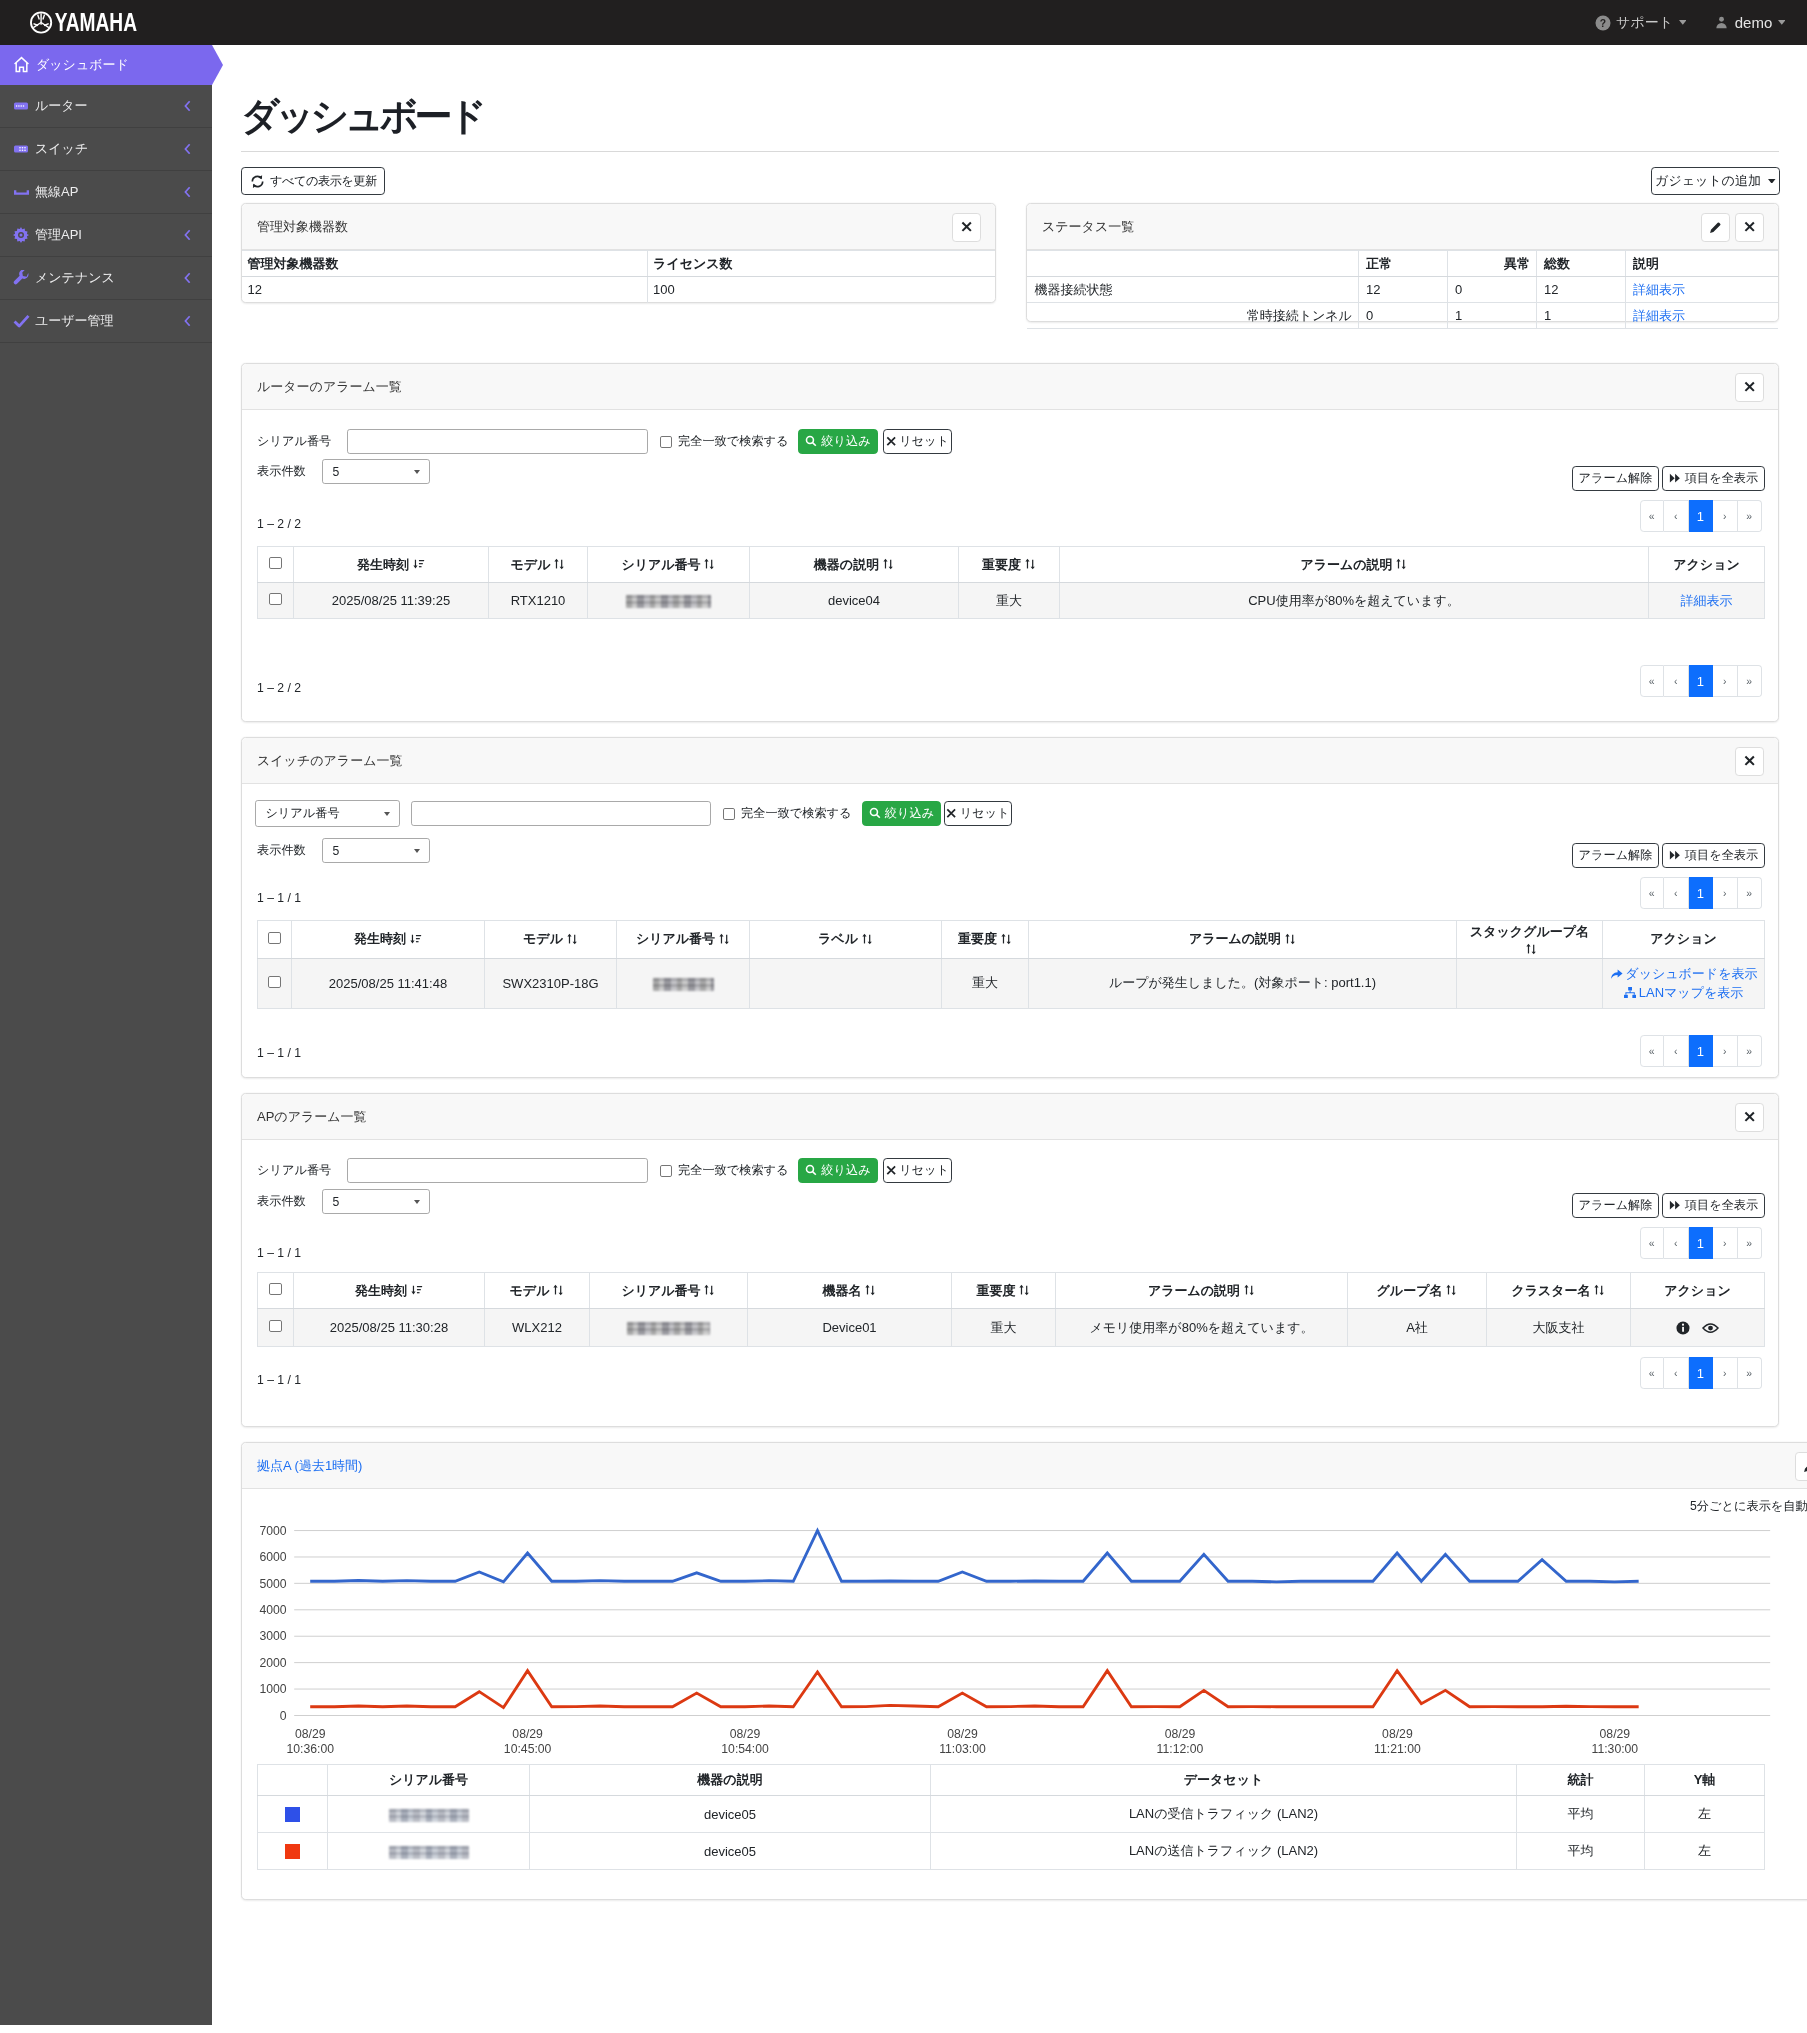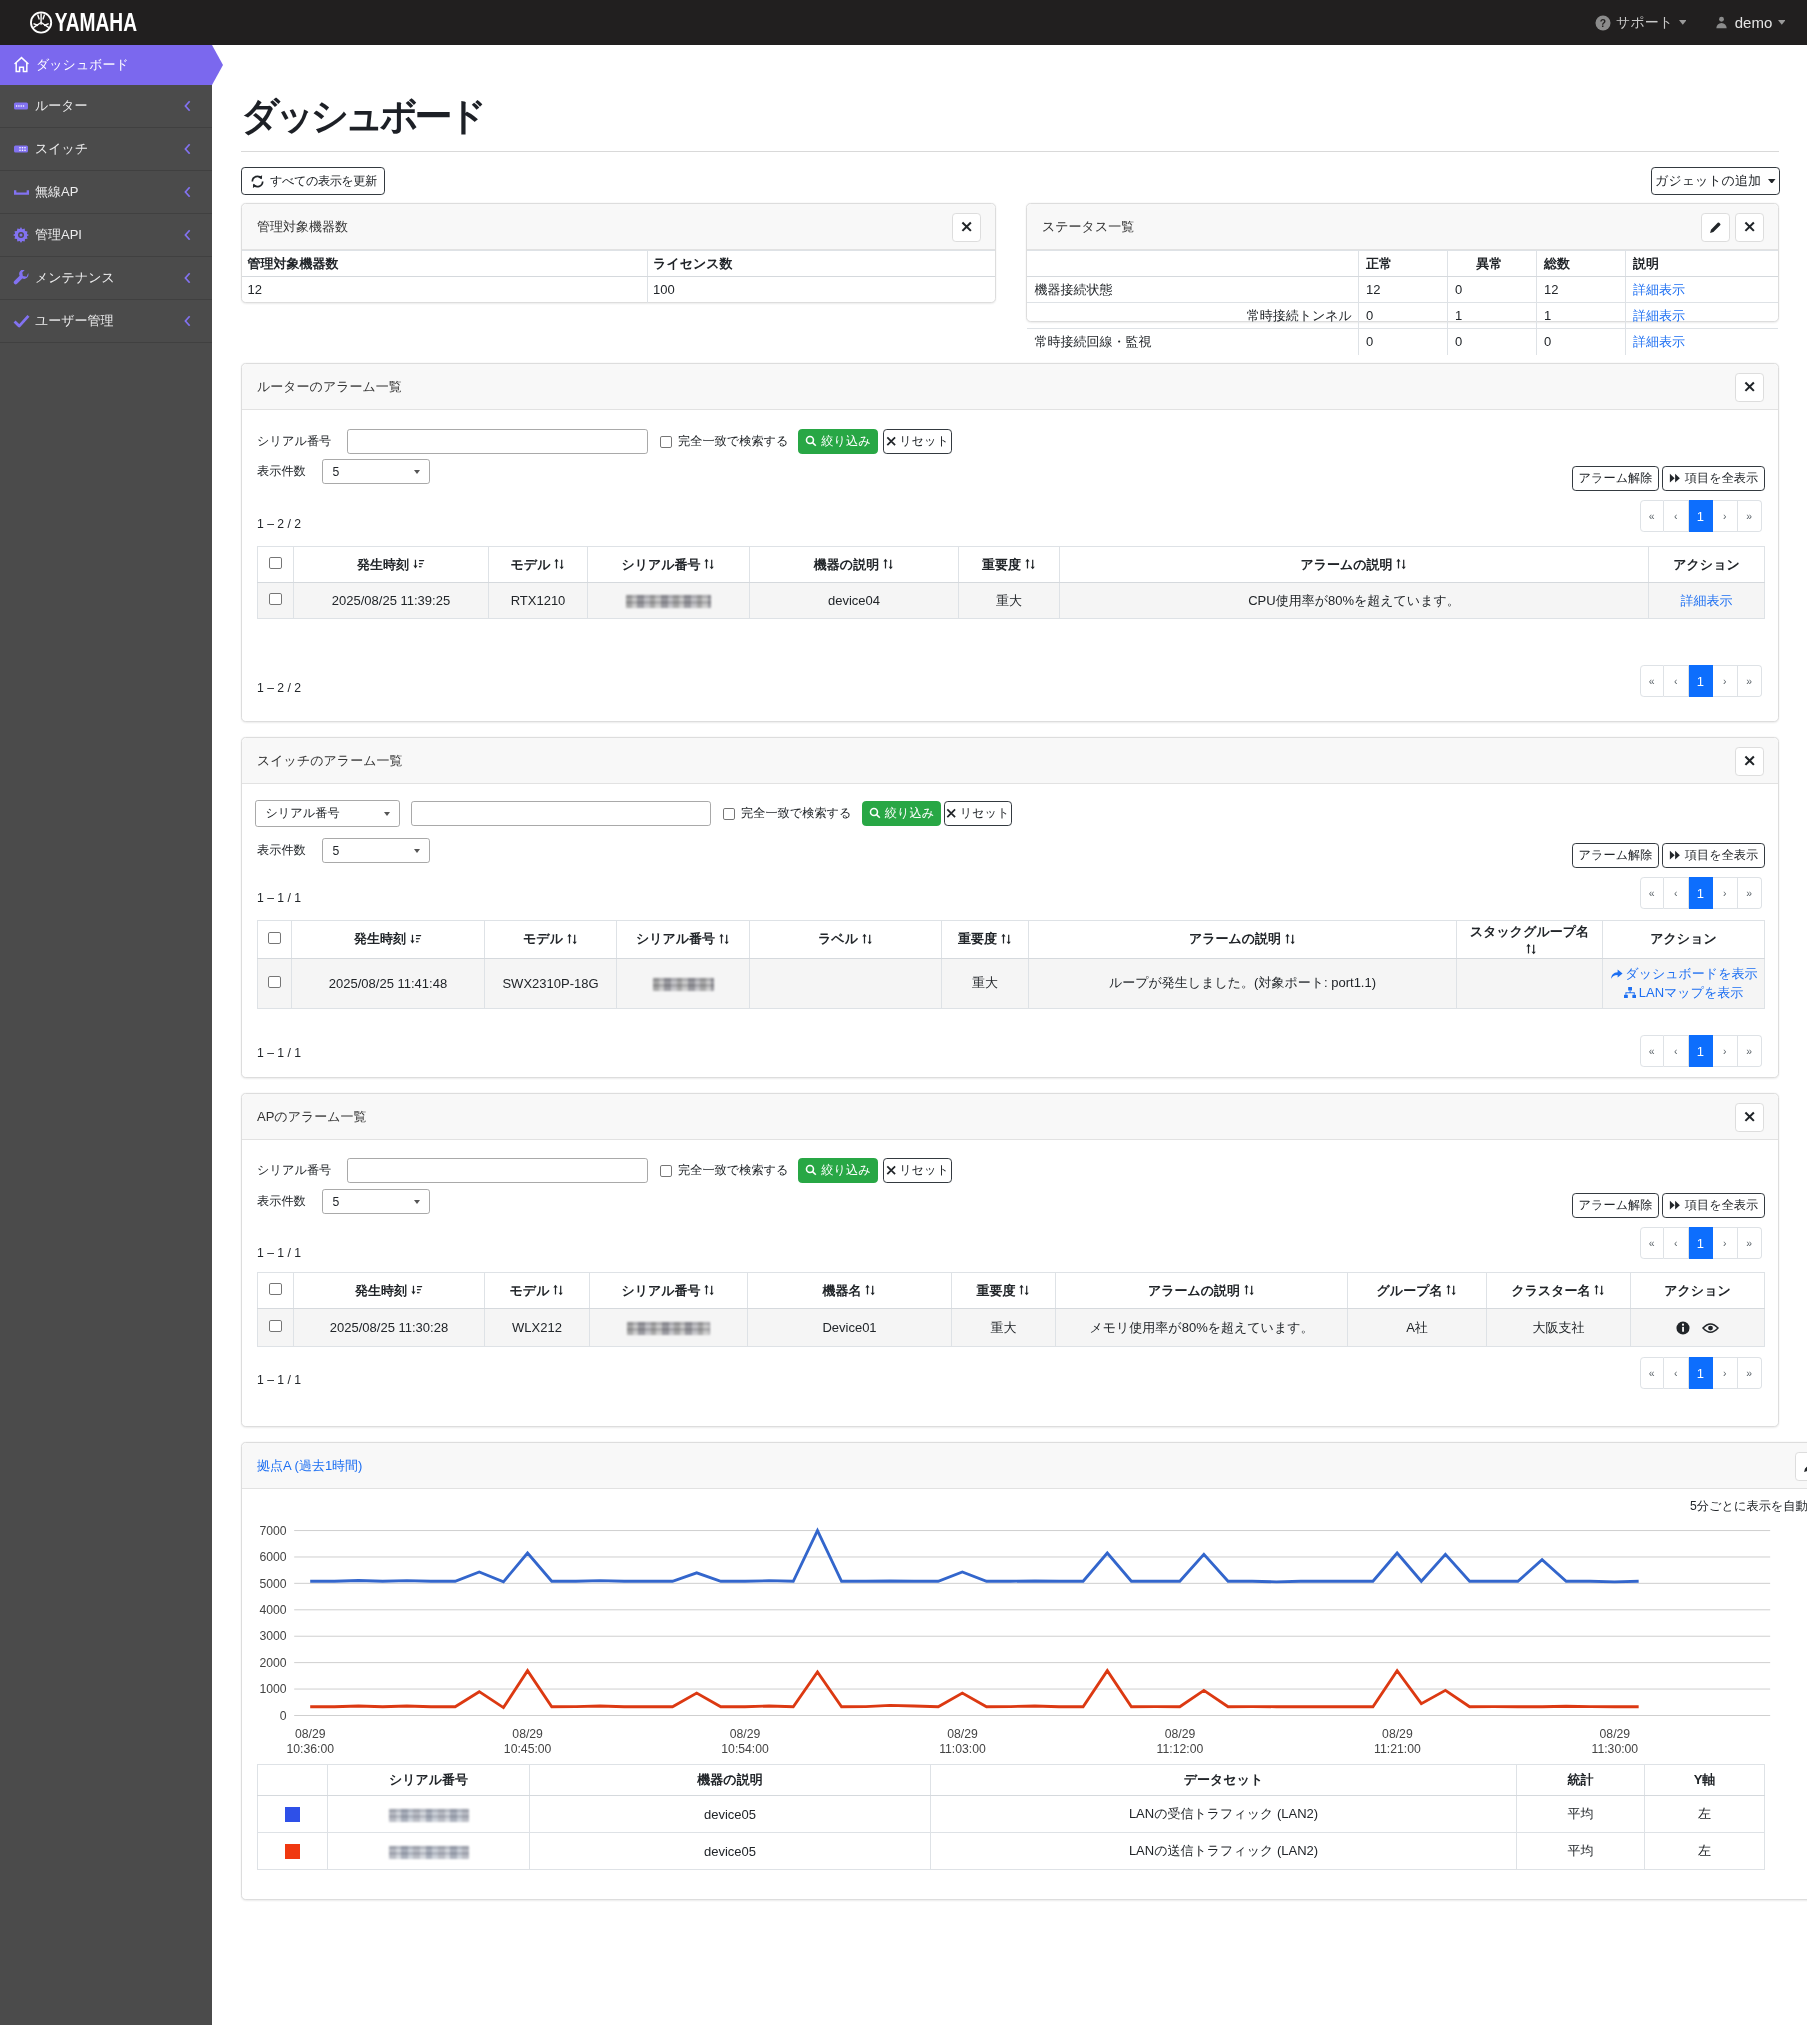--- a/index.html
+++ b/index.html
@@ -232,46 +232,39 @@
             <col style="width:331px">
             <col style="width:89px">
             <col style="width:89px">
             <col style="width:89px">
             <col>
           </colgroup>
     <thead>
             <tr style="height:26px">
               <th style="border-left:none"></th>
               <th style="text-align:left;padding-left:7.5px">正常</th>
-              <th style="text-align:center;padding-left:1px">異常</th>
+              <th style="text-align:right;padding-left:1px">異常</th>
               <th style="text-align:left;padding-left:7.5px">総数</th>
               <th style="text-align:left;padding-left:7.5px;border-right:none">説明</th>
             </tr>
           </thead>
     <tbody>
       <tr style="height:26px">
               <td style="text-align:left;padding-left:7.5px;border-left:none">機器接続状態</td>
               <td style="text-align:left;padding-left:7.5px">12</td>
               <td style="text-align:left;padding-left:7.5px">0</td>
               <td style="text-align:left;padding-left:7.5px">12</td>
               <td style="text-align:left;padding-left:7.5px;border-right:none"><a class="lnk">詳細表示</a></td>
             </tr>
       <tr style="height:26px">
               <td style="text-align:right;padding-left:7.5px;border-left:none">常時接続トンネル</td>
               <td style="text-align:left;padding-left:7.5px">0</td>
               <td style="text-align:left;padding-left:7.5px">1</td>
               <td style="text-align:left;padding-left:7.5px">1</td>
               <td style="text-align:left;padding-left:7.5px;border-right:none"><a class="lnk">詳細表示</a></td>
-            </tr>
-      <tr style="height:26px">
-              <td style="text-align:left;padding-left:7.5px;border-left:none;border-bottom:none">常時接続回線・監視</td>
-              <td style="text-align:left;padding-left:7.5px;border-bottom:none">0</td>
-              <td style="text-align:left;padding-left:7.5px;border-bottom:none">0</td>
-              <td style="text-align:left;padding-left:7.5px;border-bottom:none">0</td>
-              <td style="text-align:left;padding-left:7.5px;border-right:none;border-bottom:none"><a class="lnk">詳細表示</a></td>
             </tr>
     </tbody>
   </table>
 </div>
 
 <div class="panel" style="left:29px;top:318px;width:1538px;height:359px">
   <div class="phead">
           <span class="ttl">ルーターのアラーム一覧</span>
         </div>
   <div class="icbtn" style="right:14px;top:8.5px">

